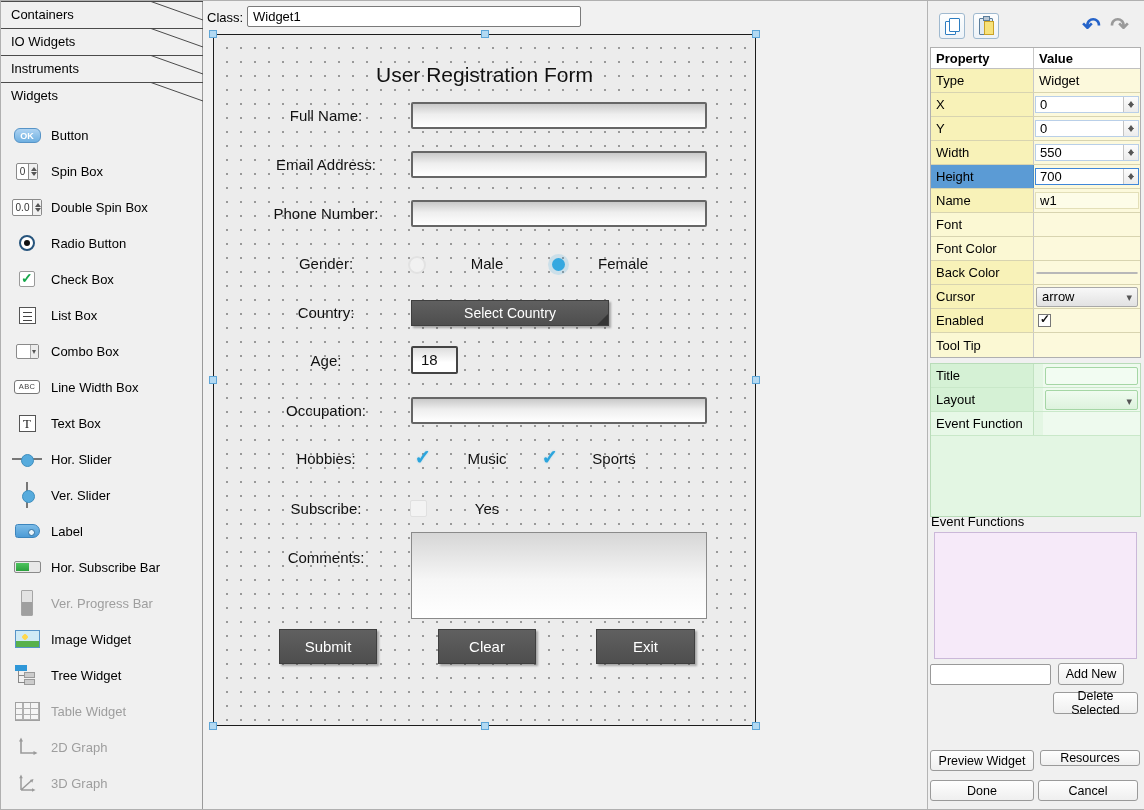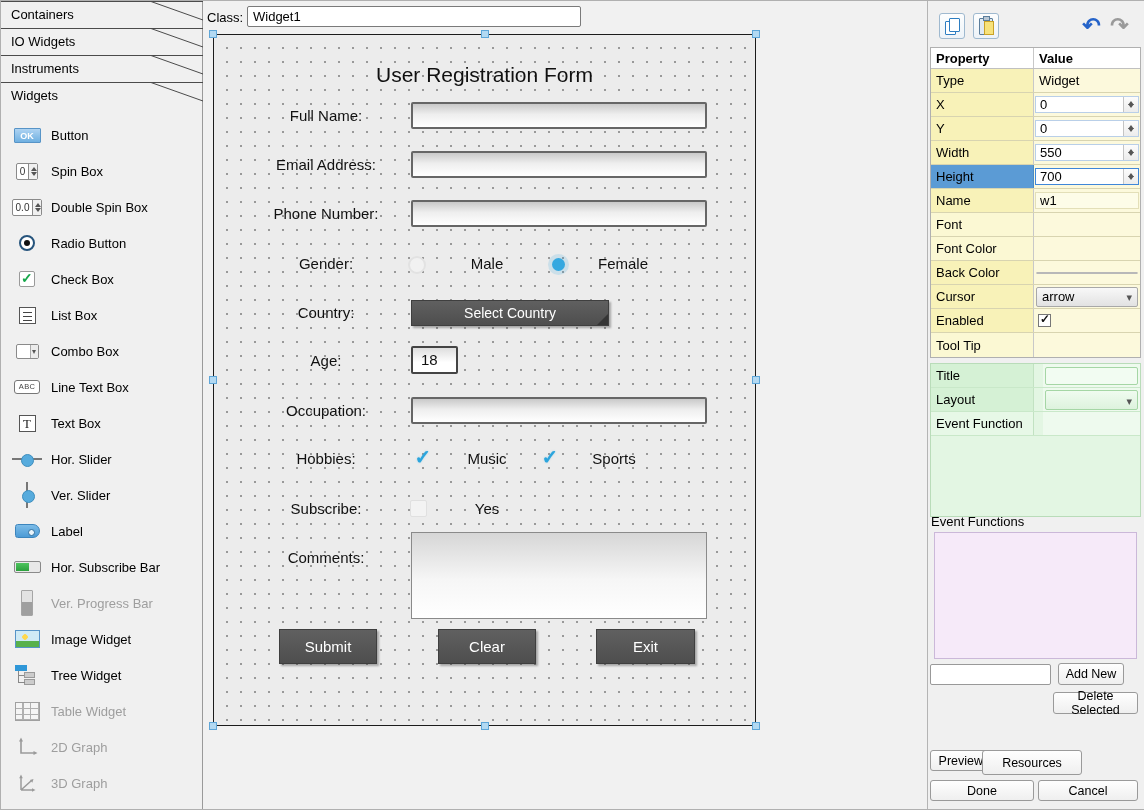--- a/index.html
+++ b/index.html
@@ -10,21 +10,21 @@
   #sidebar { position:absolute; left:0; top:0; width:202px; height:808px; background:#f0f0f0; border-right:1px solid #9a9a9a; }
   .sb-hdr { position:absolute; left:0; width:202px; height:27px; cursor:pointer; }
   .sb-hdr .hlbl { position:absolute; left:10px; top:6px; font-size:13px; color:#000; }
   .sb-hdr svg { position:absolute; left:0; top:0; }
   .sb-item { position:absolute; left:6px; width:192px; height:36px; display:flex; align-items:center; cursor:pointer; }
   .sb-item .icn { width:40px; display:flex; justify-content:center; align-items:center; }
   .sb-item .lbl { font-size:13px; color:#000; margin-left:4px; white-space:nowrap; }
   .sb-item.dis .lbl { color:#9e9e9e; }
 
   
-  .i-btn{width:27px;height:15px;border-radius:1px;background:linear-gradient(#aed3f2,#6fb0e1);border:1px solid #5794c7;color:#fff;font-style:normal;font-weight:bold;font-size:9px;line-height:14px;display:inline-block;text-align:center}
+  .i-btn{width:27px;height:15px;border-radius:6px;background:linear-gradient(#aed3f2,#6fb0e1);border:1px solid #5794c7;color:#fff;font-style:normal;font-weight:bold;font-size:9px;line-height:14px;display:inline-block;text-align:center}
   .i-spinbox{display:inline-flex;height:17px;border:1px solid #8a8a8a;background:#fff;border-radius:2px;font-size:10px;line-height:15px}
   .i-spinbox b{padding:0 3px;font-weight:normal;color:#333;font-style:normal}
   .i-updn{width:9px;border-left:1px solid #8a8a8a;position:relative;background:#f0f0f0;display:inline-block}
   .i-updn::before{content:"";position:absolute;left:1.5px;top:3px;border-left:3px solid transparent;border-right:3px solid transparent;border-bottom:4px solid #555}
   .i-updn::after{content:"";position:absolute;left:1.5px;bottom:3px;border-left:3px solid transparent;border-right:3px solid transparent;border-top:4px solid #555}
   .i-radio{width:16px;height:16px;border:2px solid #26547c;border-radius:50%;display:inline-flex;align-items:center;justify-content:center;background:#fff}
   .i-radio::before{content:"";width:6px;height:6px;background:#111;border-radius:50%}
   .i-check{width:16px;height:16px;border:1px solid #9a9a9a;background:#fff;display:inline-block;position:relative;border-radius:2px}
   .i-check::before{content:"\2713";color:#17a84b;font-weight:bold;font-size:14px;position:absolute;left:1px;top:-2px}
   .i-list{width:17px;height:17px;border:1px solid #555;background:#fff;display:inline-block;position:relative}
@@ -213,21 +213,21 @@
           <span class="i-combo">
             <i></i>
           </span>
         </span>
       <span class="lbl">Combo Box</span>
       </div>
     <div class="sb-item" style="top:368px">
       <span class="icn">
           <i class="i-linetext">ABC</i>
         </span>
-      <span class="lbl">Line Text Box</span>
+      <span class="lbl">Line Width Box</span>
       </div>
     <div class="sb-item" style="top:404px">
       <span class="icn">
           <i class="i-textbox">T</i>
         </span>
       <span class="lbl">Text Box</span>
       </div>
     <div class="sb-item" style="top:440px">
       <span class="icn">
           <span class="i-hslider"></span>
@@ -479,17 +479,17 @@
     </div>
   </div>
 
   <div id="ef-label">Event Functions</div>
   <div id="ef-list"></div>
   <input id="ef-input" value="" style="">
   <button class="wbtn" style="left:1057px;top:662px;width:66px;height:22px">Add New</button>
   <button class="wbtn" style="left:1052px;top:691px;width:85px;height:22px">Delete Selected</button>
 
   <button class="wbtn" style="left:929px;top:749px;width:104px;height:21px">Preview Widget</button>
-  <button class="wbtn" style="left:981px;top:749px;width:100px;height:25px">Resources</button>
+  <button class="wbtn" style="left:1039px;top:749px;width:100px;height:16px">Resources</button>
   <button class="wbtn" style="left:929px;top:779px;width:104px;height:21px">Done</button>
   <button class="wbtn" style="left:1037px;top:779px;width:100px;height:21px">Cancel</button>
 
 </div>
 
 </body></html>

